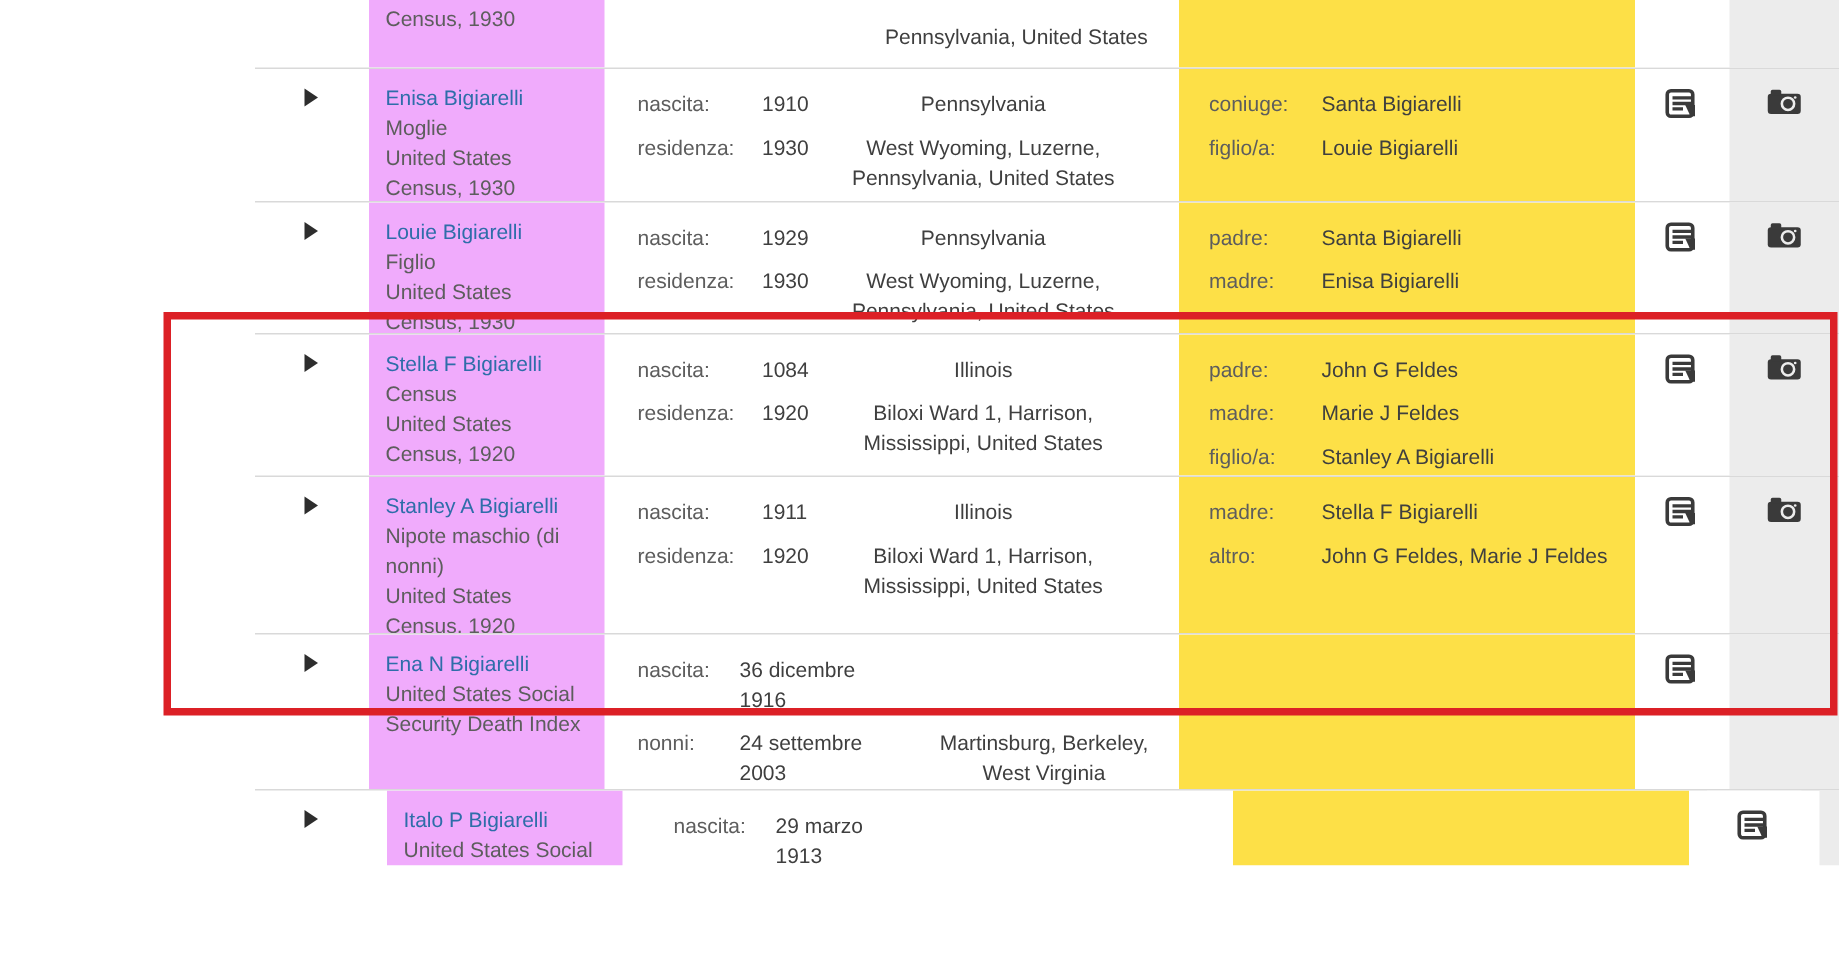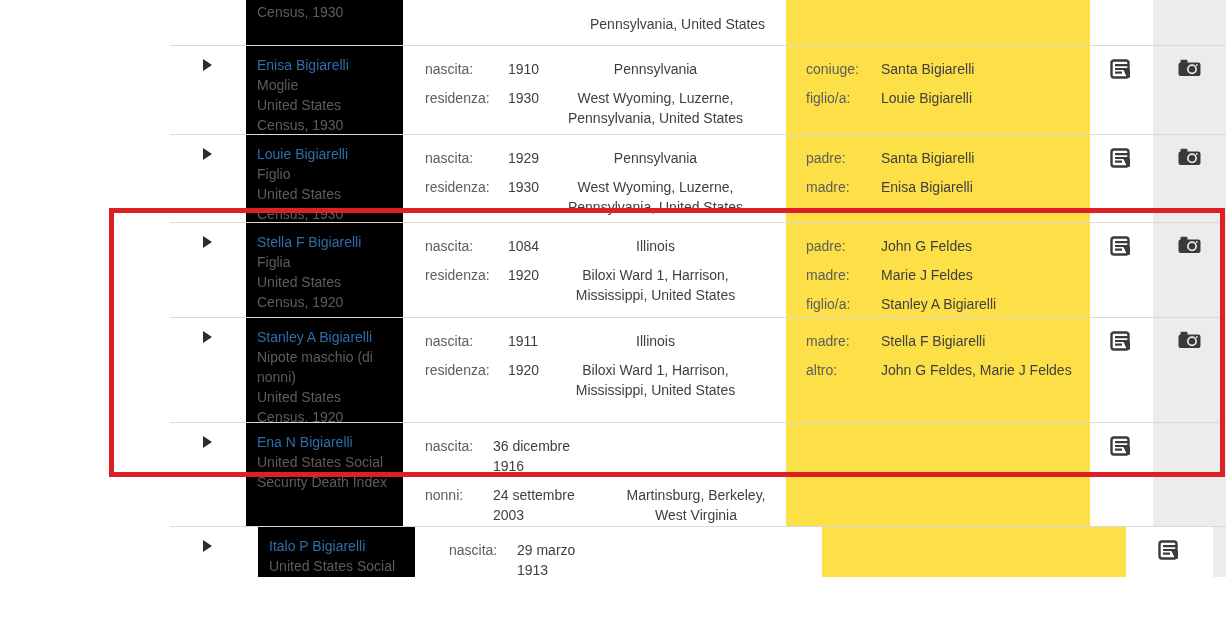--- a/index.html
+++ b/index.html
@@ -8,21 +8,21 @@
   #viewport { position: relative; width: 1226px; height: 636px; background: #fff; overflow: hidden; }
 
   .results { position: absolute; left: 170px; top: 0; width: 1056px; }
 
   .row { display: flex; border-bottom: 1px solid #d9d9d9; overflow: hidden; }
   .row.no-border { border-bottom: none; }
 
   .cell-expand { width: 76px; flex: 0 0 76px; padding: 13px 0 0 33px; }
   .expand-arrow { width: 0; height: 0; border-left: 9px solid #2d2d2d; border-top: 6px solid transparent; border-bottom: 6px solid transparent; cursor: pointer; }
 
-  .cell-name { width: 157px; flex: 0 0 157px; background: #000000; padding: 9px 11px 0 11px; line-height: 20px; }
+  .cell-name { width: 157px; flex: 0 0 157px; background: #f0abfc; padding: 9px 11px 0 11px; line-height: 20px; }
   .name-link { color: #2e6da9; text-decoration: none; cursor: pointer; display: inline; }
   .name-sub { color: #5d5d5d; display: block; }
 
   .cell-facts { width: 383px; flex: 0 0 383px; padding: 13px 0 0 22px; line-height: 20px; }
   .fact { display: flex; margin-bottom: 9px; }
   .fact-label { width: 83px; flex: 0 0 83px; color: #5d5d5d; }
   .fact-value { width: 55px; flex: 0 0 55px; color: #3f3f3f; }
   .fact-place { width: 185px; flex: 0 0 185px; color: #3f3f3f; text-align: center; }
   .row-ssdi .fact-label { width: 68px; flex: 0 0 68px; }
   .row-ssdi .fact-value { width: 88px; flex: 0 0 88px; margin-right: 30px; }
@@ -181,21 +181,21 @@
         </span>
       </div>
     </div>
 
     <div class="row r3">
       <div class="cell-expand">
         <div class="expand-arrow"></div>
       </div>
       <div class="cell-name">
         <a class="name-link">Stella F Bigiarelli</a>
-        <span class="name-sub">Figlia</span>
+        <span class="name-sub">Census</span>
         <span class="name-sub">United States Census, 1920</span>
       </div>
       <div class="cell-facts">
         <div class="fact">
           <span class="fact-label">nascita:</span>
           <span class="fact-value">1084</span>
           <span class="fact-place">Illinois</span>
         </div>
         <div class="fact">
           <span class="fact-label">residenza:</span>

